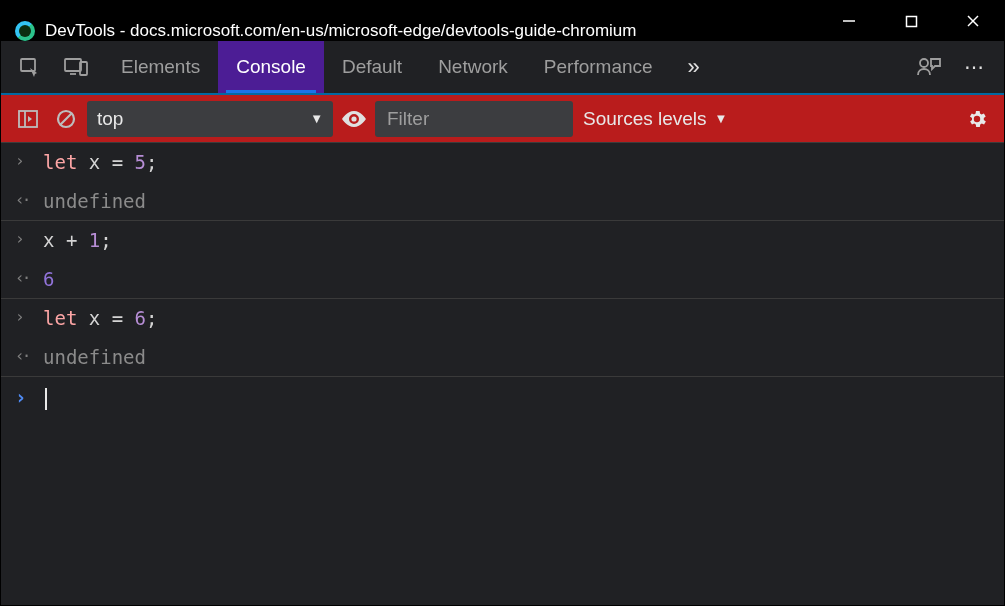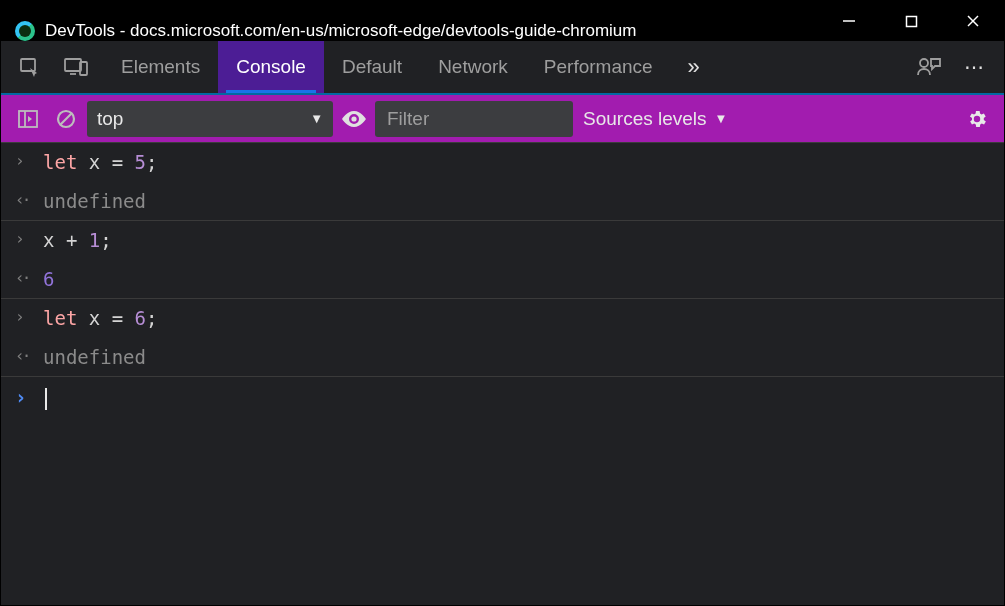--- a/index.html
+++ b/index.html
@@ -14,21 +14,21 @@
   .win-btn svg{stroke:#fff;}
   
   .tabrow{height:54px;background:#202124;display:flex;align-items:center;border-bottom:2px solid #0369a1;padding:0 6px;}
   .ico-btn{width:46px;height:100%;display:flex;align-items:center;justify-content:center;color:#9e9e9e;}
   .tab-list{display:flex;height:100%;margin-left:4px;}
   .tab{padding:0 18px;height:100%;display:flex;align-items:center;color:#9e9e9e;font-size:19px;}
   .tab.active{background:#4c1d95;color:#fff;position:relative;}
   .tab.active::after{content:"";position:absolute;left:8px;right:8px;bottom:0;height:3px;background:#1a73e8;}
   .tabrow .right{margin-left:auto;display:flex;align-items:center;height:100%;}
   
-  .toolbar{height:48px;background:#a21caf;display:flex;align-items:center;border-bottom:1px solid #3c3c3c;padding:0 10px;gap:4px;}
+  .toolbar{height:48px;background:#b91c1c;display:flex;align-items:center;border-bottom:1px solid #3c3c3c;padding:0 10px;gap:4px;}
   .tb-btn{width:34px;height:34px;display:flex;align-items:center;justify-content:center;color:#bdbdbd;}
   .context-select{flex:0 0 auto;width:246px;height:36px;background:#3c3d40;border-radius:3px;display:flex;align-items:center;padding:0 10px;color:#e8e8e8;font-size:19px;justify-content:space-between;}
   .filter-input{height:36px;width:198px;background:#3c3d40;border-radius:3px;padding:0 12px;color:#9e9e9e;font-size:19px;display:flex;align-items:center;}
   .levels{display:flex;align-items:center;color:#e8e8e8;font-size:19px;gap:8px;margin-left:6px;}
   .toolbar .spacer{flex:1;}
   
   .console{flex:1;background:#202124;font-family:Consolas,Menlo,monospace;font-size:19px;line-height:1.5;color:#d4d4d4;overflow:auto;}
   .entry{padding:5px 12px 5px 42px;position:relative;white-space:pre;}
   .entry .gutter{position:absolute;left:14px;top:6px;width:18px;color:#7f7f7f;font-size:16px;}
   .entry.input .gutter{color:#7f7f7f;}

